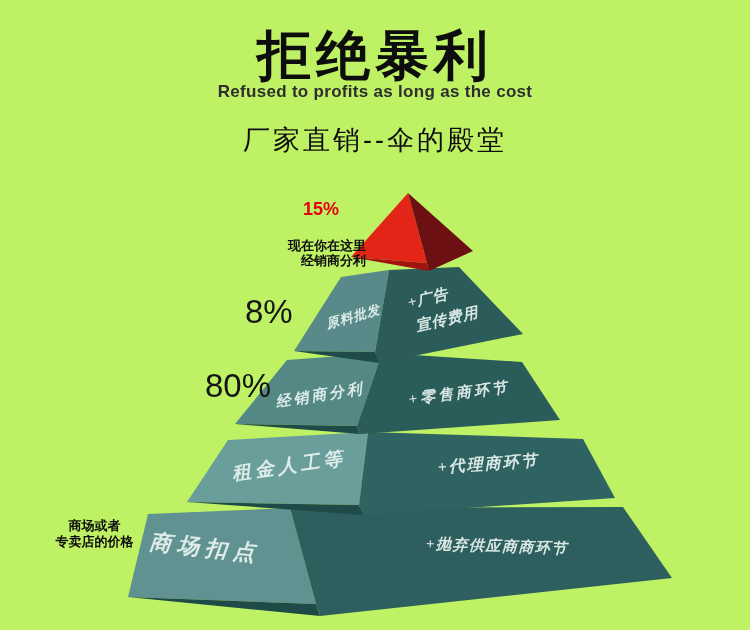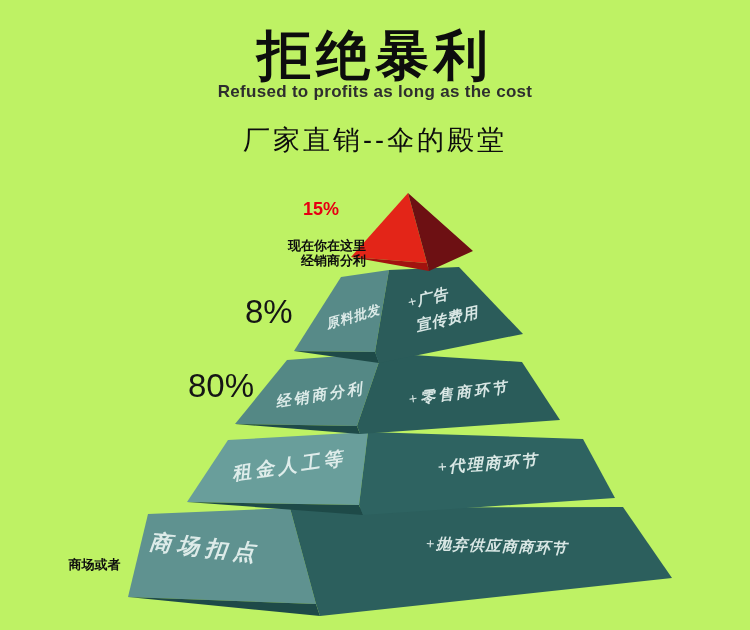--- a/index.html
+++ b/index.html
@@ -7,26 +7,26 @@
     position:relative;width:750px;height:630px;background:#bef264;
     overflow:hidden;font-family:"Liberation Sans",sans-serif;color:#111;
   }
   .hdr{position:absolute;left:35px;width:680px;text-align:center;}
   .title{top:20px;font-size:54px;font-weight:900;letter-spacing:5px;color:#0d0d0d;}
   .sub-en{top:82px;font-size:17px;font-weight:700;color:#2e2e2e;letter-spacing:.3px;}
   .sub-cn{top:122px;font-size:27px;font-weight:400;letter-spacing:3px;color:#0d0d0d;}
   .pct{position:absolute;font-size:33px;font-weight:400;color:#151515;line-height:1;}
   .pct-15{left:303px;top:200px;font-size:18px;font-weight:700;color:#e60012;}
   .pct-45{left:245px;top:295px;}
-  .pct-80{left:188px;top:369px;}
+  .pct-80{left:205px;top:369px;}
   .pct-90{left:128px;top:444px;}
   .pct-100{left:63px;top:517px;font-size:30px;}
   .note{position:absolute;font-size:13px;font-weight:700;color:#0d0d0d;line-height:15px;}
   .note-top{left:288px;top:238px;text-align:right;}
-  .note-bottom{left:32px;top:557px;width:125px;text-align:center;line-height:16px;}
+  .note-bottom{left:32px;top:518px;width:125px;text-align:center;line-height:16px;}
   svg{position:absolute;left:0;top:0;}
   .face-label{
     font-family:"Liberation Serif",serif;font-style:italic;font-weight:700;
     fill:#e8f3f1;fill-opacity:.92;
   }
 </style>
 </head>
 <body>
 
 <div class="stage">
@@ -70,15 +70,16 @@
   <div class="pct pct-15">15%</div>
   <div class="pct pct-45">8%</div>
   <div class="pct pct-80">80%</div>
 
   <div class="note note-top">
     <div>现在你在这里</div>
     <div>经销商分利</div>
   </div>
   <div class="note note-bottom">
     <div>商场或者</div>
+    <div>专卖店的价格</div>
   </div>
 
 </div>
 
 </body></html>

